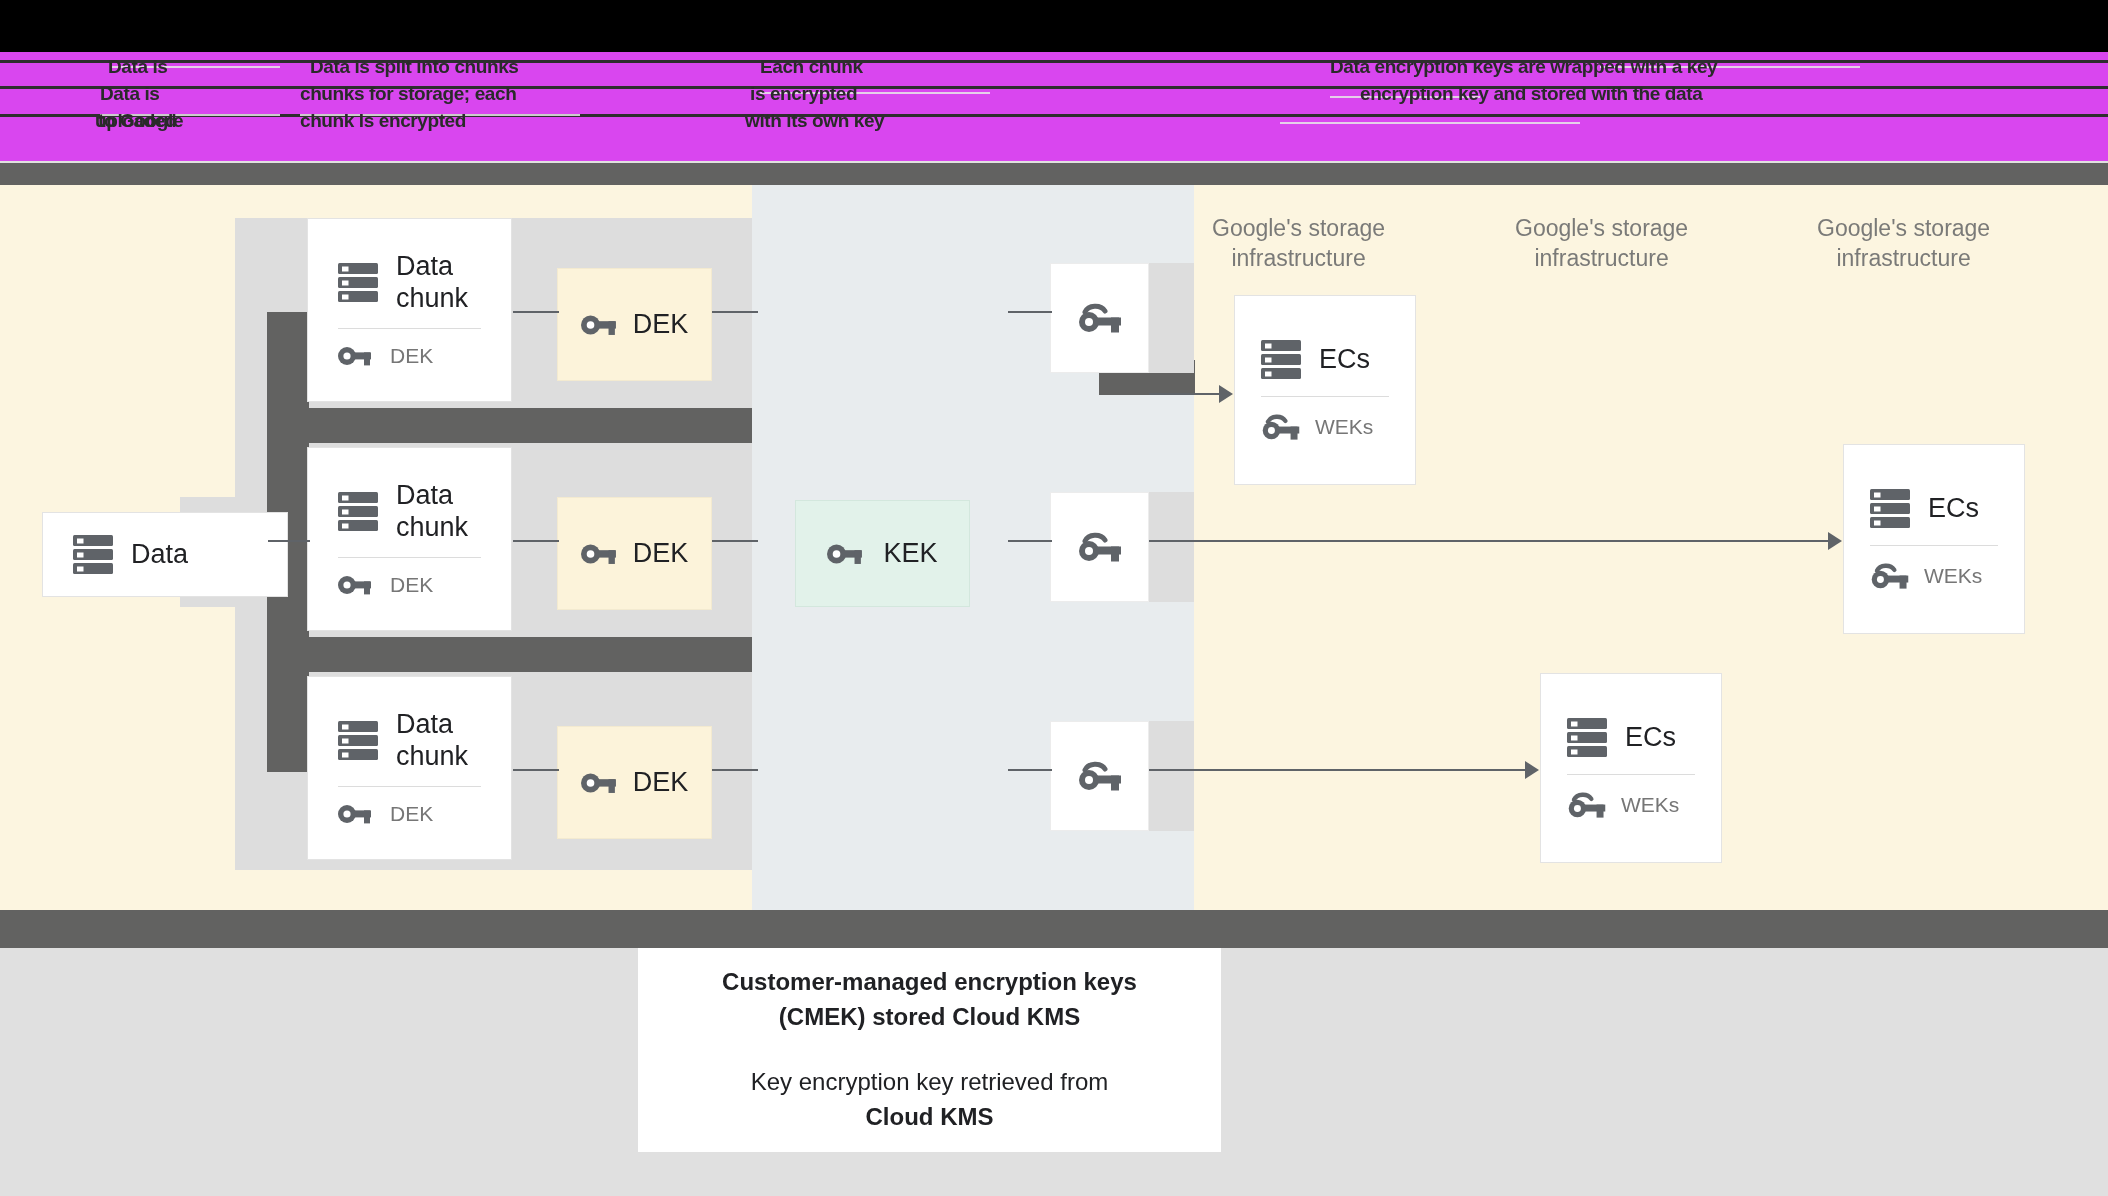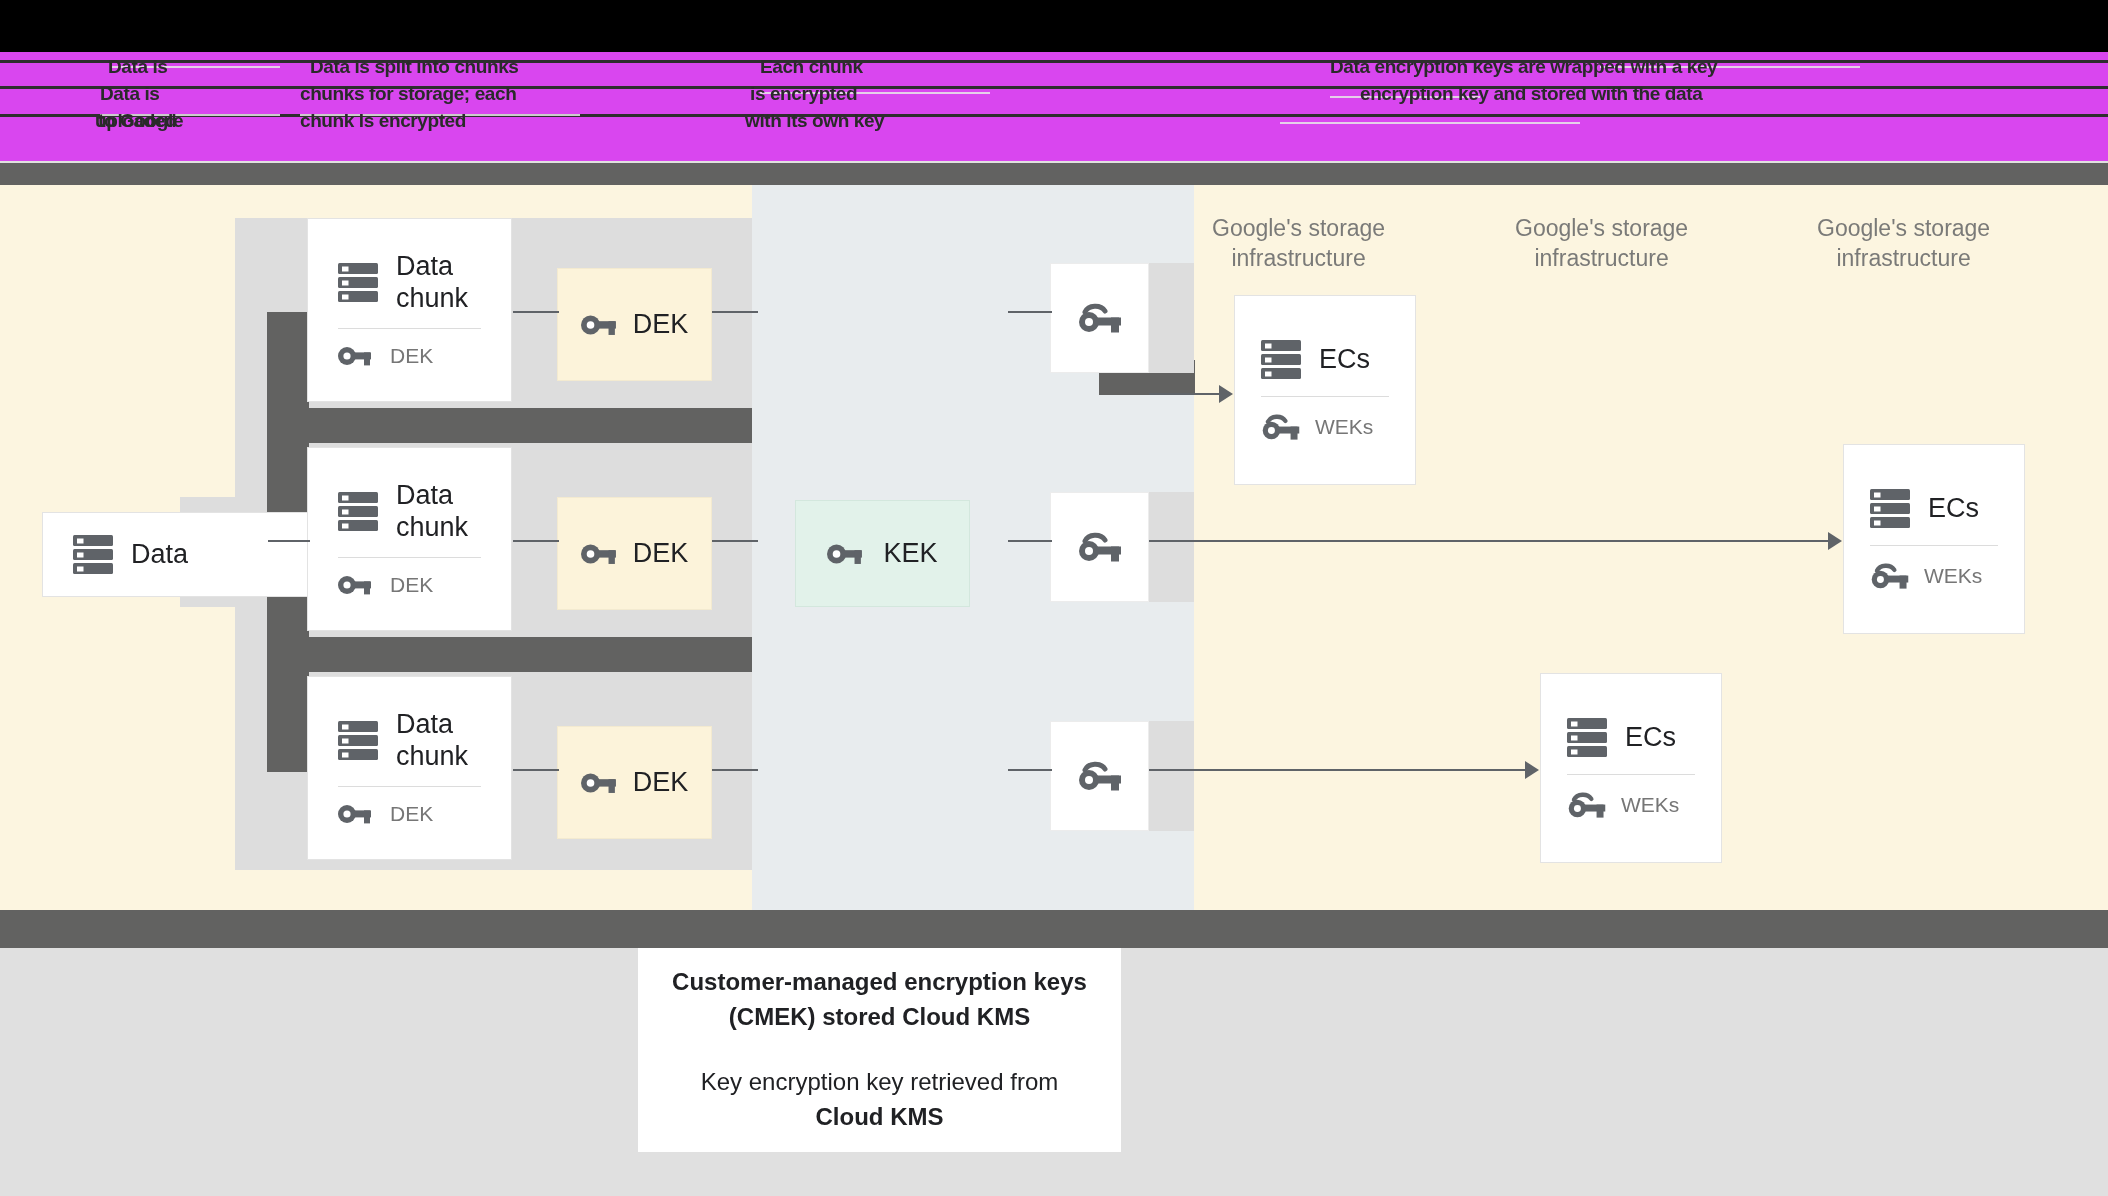--- a/index.html
+++ b/index.html
@@ -105,21 +105,21 @@
 
   <div class="slab-grey" style="left:235px;top:218px;width:517px;height:652px;"></div>
 
   <div class="slab-grey" style="left:180px;top:497px;width:105px;height:110px;"></div>
 
   <div class="slab-darkgrey" style="left:267px;top:312px;width:42px;height:460px;"></div>
   <div class="slab-darkgrey" style="left:267px;top:408px;width:485px;height:35px;"></div>
   <div class="slab-darkgrey" style="left:267px;top:637px;width:485px;height:35px;"></div>
   <div class="slab-darkgrey" style="left:1099px;top:360px;width:96px;height:35px;"></div>
 
-  <div class="card" style="left:42px;top:512px;width:266px;height:85px;">
+  <div class="card" style="left:42px;top:512px;width:246px;height:85px;">
     <div class="card-inner">
       <div class="row">
         <span>
           <svg width="40" height="44" viewBox="0 0 40 44">
             <rect x="0" y="2" width="40" height="11" rx="1.5" fill="#5f6368"></rect>
             <rect x="4" y="5.5" width="6.5" height="5" fill="#fff"></rect>
             <rect x="0" y="16" width="40" height="11" rx="1.5" fill="#5f6368"></rect>
             <rect x="4" y="19.5" width="6.5" height="5" fill="#fff"></rect>
             <rect x="0" y="30" width="40" height="11" rx="1.5" fill="#5f6368"></rect>
             <rect x="4" y="33.5" width="6.5" height="5" fill="#fff"></rect>
@@ -421,21 +421,21 @@
 
   <div class="conn" style="left:1149px;top:393px;width:76px;"></div>
   <div class="arrow-head" style="left:1219px;top:385px;"></div>
 
   <div class="conn" style="left:1149px;top:540px;width:686px;"></div>
   <div class="arrow-head" style="left:1828px;top:532px;"></div>
 
   <div class="conn" style="left:1149px;top:769px;width:383px;"></div>
   <div class="arrow-head" style="left:1525px;top:761px;"></div>
 
-  <div class="caption" style="left:638px;top:948px;width:483px;height:204px;text-align:right;">
+  <div class="caption" style="left:638px;top:948px;width:583px;height:204px;text-align:right;">
     <div class="cap-b">Customer-managed encryption keys</div>
     <div class="cap-b">(CMEK) stored Cloud KMS</div>
     <div class="cap-gap"></div>
     <div class="cap-n">Key encryption key retrieved from</div>
     <div class="cap-b">Cloud KMS</div>
   </div>
 
 </div>
 
 </body></html>

